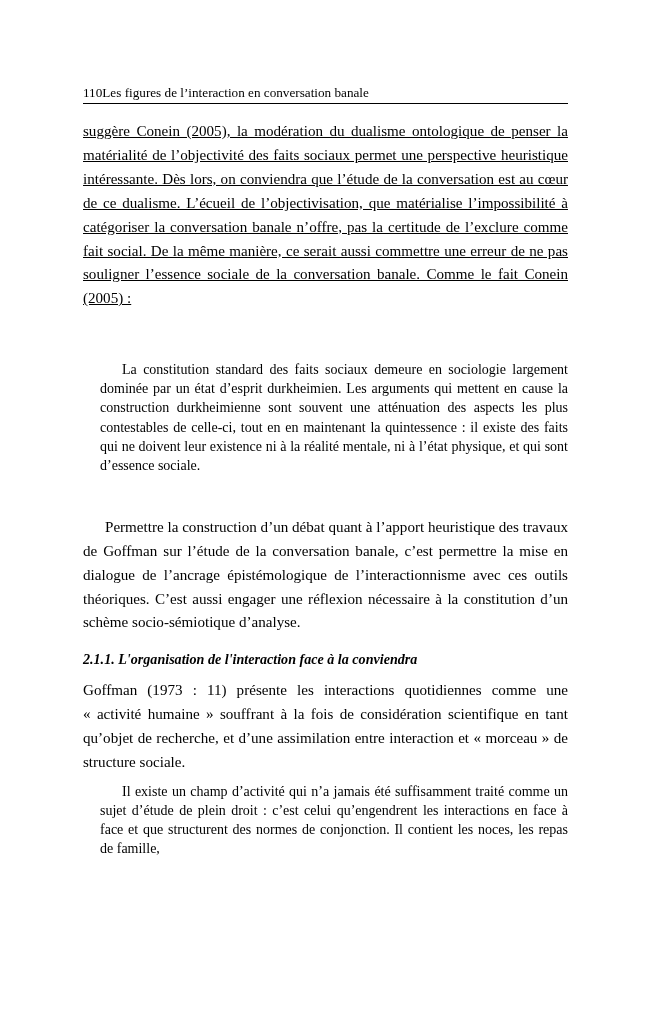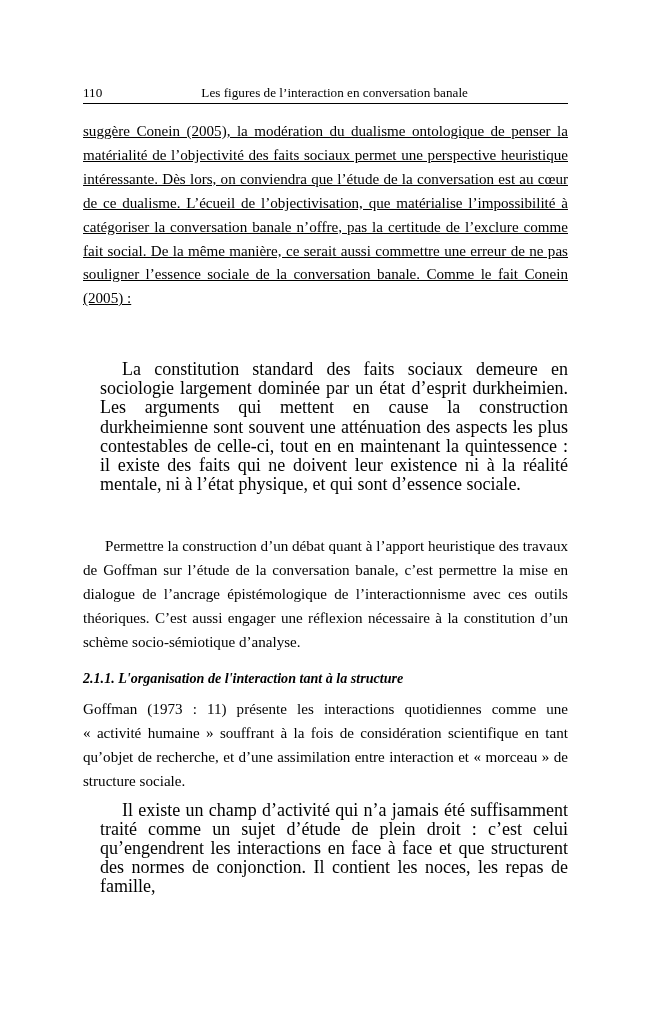--- a/index.html
+++ b/index.html
@@ -38,21 +38,21 @@
     line-height: 17px;
     padding-bottom: 2px;
     border-bottom: 1.1px solid #000000;
     white-space: nowrap;
   }
   .running-head .folio {
     flex: 0 0 auto;
   }
   .running-head .head-title {
     flex: 1 1 auto;
-    text-align: center;
+    text-align: left;
     padding-right: 1px;
   }
 
   
   .body-par {
     font-size: 15.1px;
     line-height: 23.9px;
     text-align: justify;
     text-justify: inter-word;
     margin: 0;
@@ -61,21 +61,21 @@
   .body-par.first {
     margin-top: 16px;
     text-decoration: underline;
   }
   .body-par.indent {
     text-indent: 22px;
   }
 
   
   .quote {
-    font-size: 18px;
+    font-size: 14px;
     line-height: 19.1px;
     text-align: justify;
     text-justify: inter-word;
     margin: 0;
     padding-left: 17px;
     text-indent: 22px;
     hyphens: none;
   }
 
   
@@ -112,21 +112,21 @@
     <div class="gap-quote-before"></div>
 
     <p class="quote">La constitution standard des faits sociaux demeure en sociologie largement dominée par un état d’esprit durkheimien. Les arguments qui mettent en cause la construction durkheimienne sont souvent une atténuation des aspects les plus contestables de celle-ci, tout en en maintenant la quintessence&nbsp;: il existe des faits qui ne doivent leur existence ni à la réalité mentale, ni à l’état physique, et qui sont d’essence sociale.</p>
 
     <div class="gap-quote-after"></div>
 
     <p class="body-par indent">Permettre la construction d’un débat quant à l’apport heuristique des travaux de Goffman sur l’étude de la conversation banale, c’est permettre la mise en dialogue de l’ancrage épistémologique de l’interactionnisme avec ces outils théoriques. C’est aussi engager une réflexion nécessaire à la constitution d’un schème socio-sémiotique d’analyse.</p>
 
     <div class="gap-before-head"></div>
 
-    <h2 class="section-heading">2.1.1. L'organisation de l'interaction tant à la structure</h2>
+    <h2 class="section-heading">2.1.1. L'organisation de l'interaction face à la conviendra</h2>
 
     <div class="gap-after-head"></div>
 
     <p class="body-par">Goffman (1973&nbsp;: 11) présente les interactions quotidiennes comme une «&nbsp;activité humaine&nbsp;» souffrant à la fois de considération scientifique en tant qu’objet de recherche, et d’une assimilation entre interaction et «&nbsp;morceau&nbsp;» de structure sociale.</p>
 
     <div class="gap-before-q2"></div>
 
     <p class="quote">Il existe un champ d’activité qui n’a jamais été suffisamment traité comme un sujet d’étude de plein droit&nbsp;: c’est celui qu’engendrent les interactions en face à face et que structurent des normes de conjonction. Il contient les noces, les repas de famille,</p>
 
   </div>

